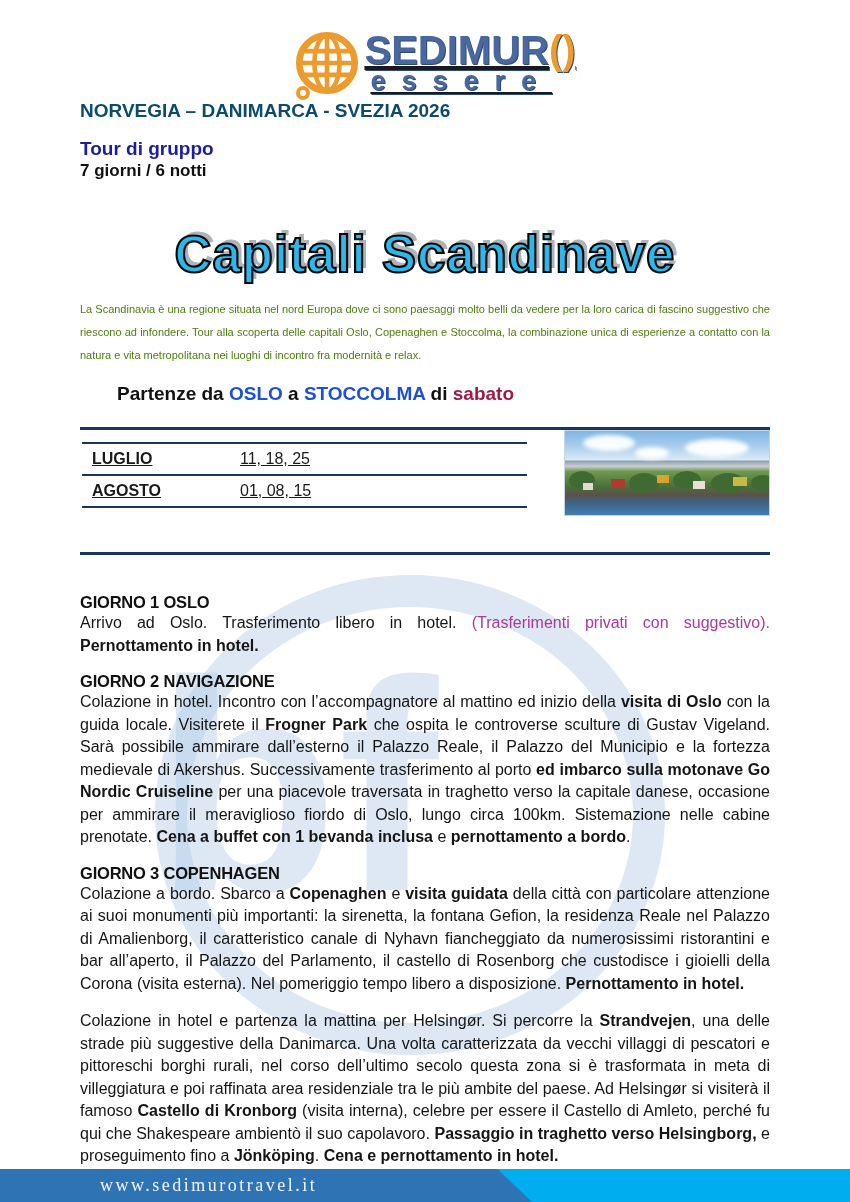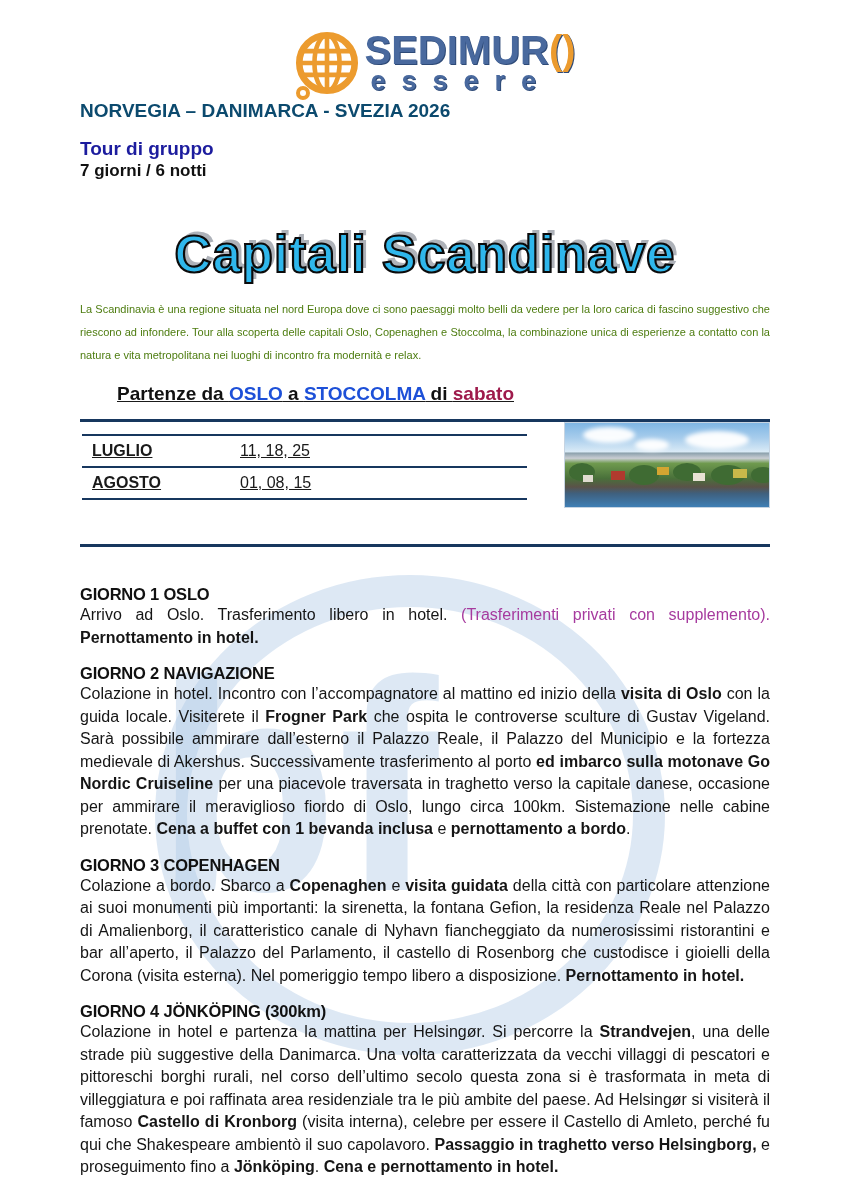--- a/index.html
+++ b/index.html
@@ -43,21 +43,21 @@
     justify-content: center;
     margin-left: 20px;
   }
   .logo-block { display: flex; align-items: flex-start; }
   .globe { width: 66px; height: 66px; position: relative; }
   .globe-dot {
     position: absolute; left: 2px; bottom: -4px;
     width: 14px; height: 14px; border-radius: 50%;
     border: 4px solid #EC9B2E;
   }
-  .brand-text { margin-left: 4px; line-height: 1; }
+  .brand-text { margin-left: 4px; line-height: 1; text-decoration: underline; }
   .brand-main {
     font-size: 40px; font-weight: bold; letter-spacing: 0px;
     color: #49699E; text-shadow: 1px 1px 0 #2e4a77;
   }
   .brand-main .parens { color: #EC9B2E; font-weight: bold; }
   .brand-sub {
     font-size: 27px; font-weight: bold; color: #49699E;
     letter-spacing: 16px; margin-top: -2px; margin-left: 6px;
     text-shadow: 1px 1px 0 #2e4a77;
   }
@@ -88,22 +88,22 @@
     width: 690px; margin: 14px auto 0 auto;
     font-size: 11px; line-height: 23px;
     text-align: justify;
     color: #4d7c0f;
   }
 
   
   .departures-heading {
     width: 690px; margin: 16px auto 0 auto;
     border-bottom: 3px solid #17375E;
-    padding: 0 0 14px 37px;
-    font-size: 19px; font-weight: bold; text-decoration: underline;
+    padding: 0 0 22px 37px;
+    font-size: 19px; font-weight: bold;
   }
   .hp-dark { color: #111; }
   .hp-blue { color: #1D50D8; }
   .hp-maroon { color: #9E1A4B; }
 
   .dep-area { width: 690px; margin: 12px auto 0 auto; position: relative; height: 100px; }
   .dep-table { width: 445px; border-collapse: collapse; margin-left: 2px; text-decoration: underline; }
   .dep-table tr { border-top: 2.5px solid #17375E; }
   .dep-table tr:last-child { border-bottom: 2.5px solid #17375E; }
   .dep-table td { padding: 6px 0 6px 10px; font-size: 16px; }
@@ -253,35 +253,38 @@
         <div class="house h5"></div>
       </div>
     </div>
 
     <div class="section-rule"></div>
 
     <div class="days">
 
         <div class="day">
           <div class="day-heading">GIORNO 1  OSLO</div>
-          <div class="day-body"><span class="seg-n">Arrivo ad Oslo. Trasferimento libero in hotel. </span><span class="seg-p">(Trasferimenti privati con supplemento).</span><span class="seg-n"> </span><span class="seg-b">Pernottamento in hotel.</span></div>
+          <div class="day-body"><span class="seg-n">Arrivo ad Oslo. Trasferimento libero in hotel. </span><span class="seg-p">(Trasferimenti privati con suggestivo).</span><span class="seg-n"> </span><span class="seg-b">Pernottamento in hotel.</span></div>
         </div>
 
         <div class="day">
           <div class="day-heading">GIORNO 2 NAVIGAZIONE</div>
           <div class="day-body"><span class="seg-n">Colazione in hotel. Incontro con l’accompagnatore al mattino ed inizio della </span><span class="seg-b">visita di Oslo</span><span class="seg-n"> con la guida locale. Visiterete il </span><span class="seg-b">Frogner Park</span><span class="seg-n"> che ospita le controverse sculture di Gustav Vigeland. Sarà possibile ammirare dall’esterno il Palazzo Reale, il Palazzo del Municipio e la fortezza medievale di Akershus. Successivamente trasferimento al porto </span><span class="seg-b">ed imbarco sulla motonave Go Nordic Cruiseline</span><span class="seg-n"> per una piacevole traversata in traghetto verso la capitale danese, occasione per ammirare il meraviglioso fiordo di Oslo, lungo circa 100km. Sistemazione nelle cabine prenotate. </span><span class="seg-b">Cena a buffet con 1 bevanda inclusa</span><span class="seg-n"> e </span><span class="seg-b">pernottamento a bordo</span><span class="seg-n">.</span></div>
         </div>
 
         <div class="day">
           <div class="day-heading">GIORNO 3  COPENHAGEN</div>
           <div class="day-body"><span class="seg-n">Colazione a bordo. Sbarco a </span><span class="seg-b">Copenaghen</span><span class="seg-n"> e </span><span class="seg-b">visita guidata</span><span class="seg-n"> della città con particolare attenzione ai suoi monumenti più importanti: la sirenetta, la fontana Gefion, la residenza Reale nel Palazzo di Amalienborg, il caratteristico canale di Nyhavn fiancheggiato da numerosissimi ristorantini e bar all’aperto, il Palazzo del Parlamento, il castello di Rosenborg che custodisce i gioielli della Corona (visita esterna). Nel pomeriggio tempo libero a disposizione. </span><span class="seg-b">Pernottamento in hotel.</span></div>
         </div>
 
         <div class="day">
-          <div class="day-heading">GIORNO 4  JÖNKÖPING (300km)</div>
           <div class="day-body"><span class="seg-n">Colazione in hotel e partenza la mattina per Helsingør. Si percorre la </span><span class="seg-b">Strandvejen</span><span class="seg-n">, una delle strade più suggestive della Danimarca. Una volta caratterizzata da vecchi villaggi di pescatori e pittoreschi borghi rurali, nel corso dell’ultimo secolo questa zona si è trasformata in meta di villeggiatura e poi raffinata area residenziale tra le più ambite del paese.  Ad Helsingør si visiterà il famoso </span><span class="seg-b">Castello di Kronborg</span><span class="seg-n"> (visita interna), celebre per essere il Castello di Amleto, perché fu qui che Shakespeare ambientò il suo capolavoro. </span><span class="seg-b">Passaggio in traghetto verso Helsingborg,</span><span class="seg-n"> e proseguimento fino a </span><span class="seg-b">Jönköping</span><span class="seg-n">. </span><span class="seg-b">Cena e pernottamento in hotel.</span></div>
         </div>
       </div>
 
   </div>
 
+  <div class="footer">
+    <div class="footer-dark"></div>
+    <a class="footer-url">www.sedimurotravel.it</a>
+  </div>
 
 </div>
 
 </body></html>

